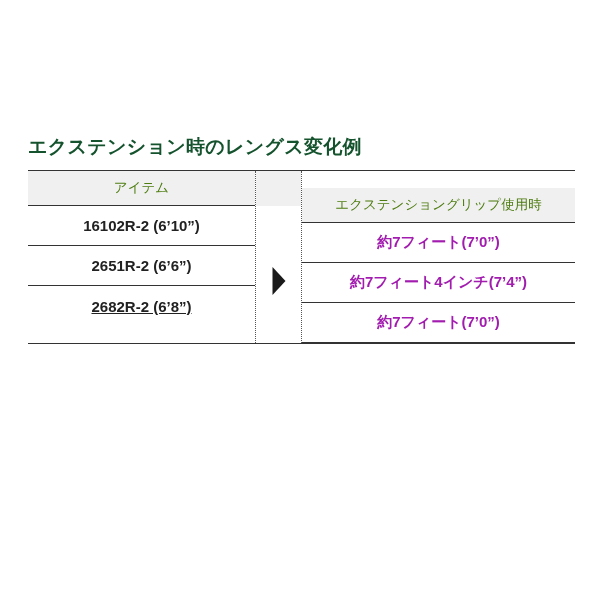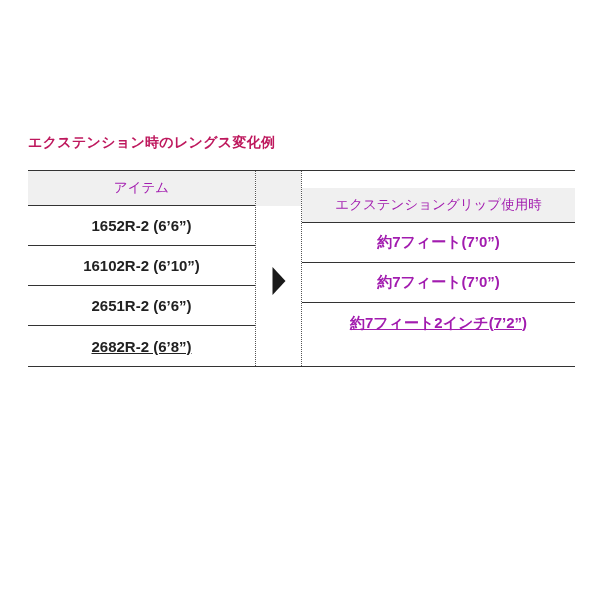--- a/index.html
+++ b/index.html
@@ -6,23 +6,23 @@
   html, body { background: #ffffff; }
   body {
     width: 600px; height: 600px;
     position: relative;
     font-family: "Liberation Sans", "DejaVu Sans", sans-serif;
     overflow: hidden;
   }
   .page-title {
     position: absolute;
     left: 28px; top: 134px;
-    font-size: 14px;
+    font-size: 19px;
     font-weight: bold;
-    color: #be185d;
+    color: #14532d;
     letter-spacing: 0.3px;
     white-space: nowrap;
   }
   .spec-table {
     position: absolute;
     left: 28px; top: 170px;
     width: 547px;
     display: flex;
     border-top: 1.5px solid #333333;
     border-bottom: 1.5px solid #333333;
@@ -41,21 +41,21 @@
     align-items: center;
     justify-content: center;
     text-align: center;
     white-space: nowrap;
   }
   .cell.header {
     height: 35px;
     background: #f0f0f0;
     font-size: 13.5px;
     font-weight: normal;
-    color: #a21caf;
+    color: #4d7c0f;
     border-bottom: 1.5px solid #333333;
     font-family: Liberation Mono, monospace;
   }
   .cell.body {
     height: 40px;
     font-size: 15px;
     font-weight: bold;
     color: #222222;
     border-bottom: 1.5px solid #333333;
   }
@@ -78,31 +78,30 @@
 </style>
 </head>
 <body>
 
 <div class="page-title">エクステンション時のレングス変化例</div>
 
 <div class="spec-table">
 
   <div class="col col-left">
     <div class="cell header">アイテム</div>
-    <div class="cell body">1652R-2 (6’6”)</div>
     <div class="cell body">16102R-2 (6’10”)</div>
     <div class="cell body">2651R-2 (6’6”)</div>
     <div class="cell body last">2682R-2 (6’8”)</div>
   </div>
 
   <div class="col-mid">
     <div class="mid-header-cap"></div>
     <div class="arrow"></div>
   </div>
 
   <div class="col col-right">
     <div class="cell header">エクステンショングリップ使用時</div>
     <div class="cell body blue">約7フィート(7’0”)</div>
+    <div class="cell body blue">約7フィート4インチ(7’4”)</div>
     <div class="cell body blue">約7フィート(7’0”)</div>
-    <div class="cell body blue last">約7フィート2インチ(7’2”)</div>
   </div>
 
 </div>
 
 </body></html>

